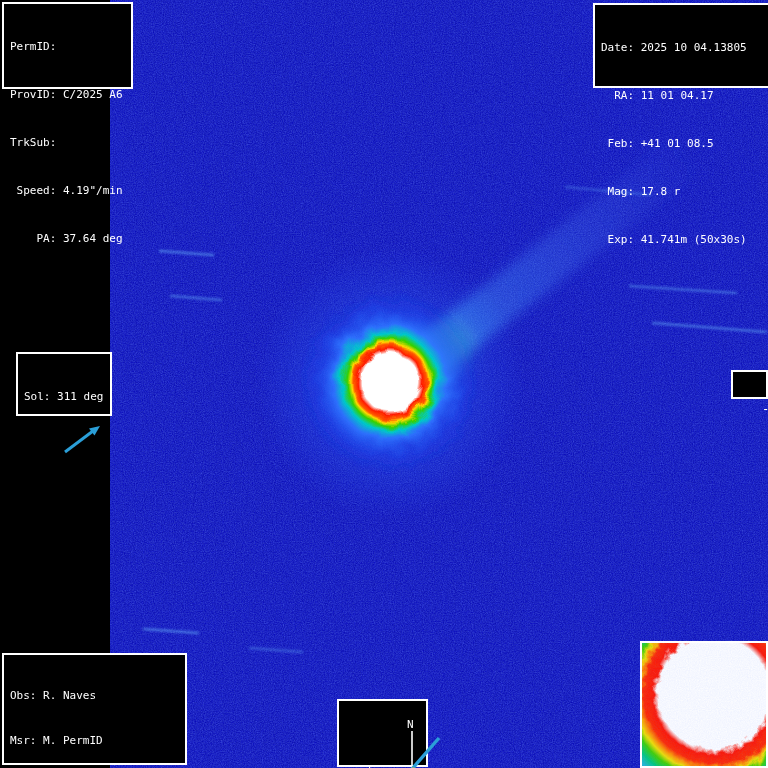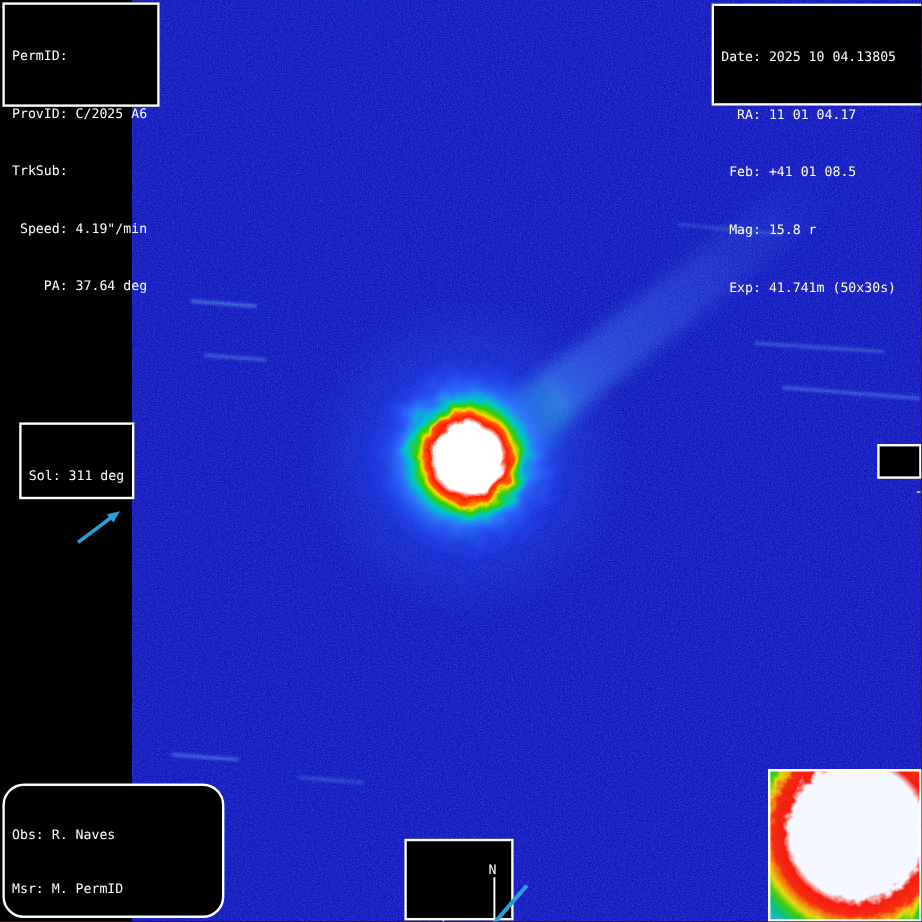--- a/index.html
+++ b/index.html
@@ -1,28 +1,28 @@
 <!DOCTYPE html>
 <html style="--field_blue: #0505c6; --panel_border: #ffffff; --panel_text: #ffffff; --arrow_cyan: #2b9fd8; --compass_yellow: #e3c41c; --core_white: #ffffff; --ring_red: #ff1c00; --ring_yellow: #ffd800; --ring_green: #35d000; --ring_cyan: #00c8c8;"><head>
 <meta charset="utf-8">
 <style>
   html,body{margin:0;padding:0;background:#000;}
-  #stage{position:relative;width:768px;height:768px;background:#c2410c;overflow:hidden;
+  #stage{position:relative;width:768px;height:768px;background:#6d28d9;overflow:hidden;
          font-family:"DejaVu Sans Mono","Liberation Mono",monospace;}
   #sky{position:absolute;left:0;top:0;}
   .panel{position:absolute;background:#000;border:2px solid #fff;color:#fff;
          box-sizing:border-box;white-space:pre;font-size:11px;line-height:16px;
          padding:3px 6px;z-index:5;}
   .pline{white-space:pre;}
   #p-target{left:2px;top:2px;width:131px;height:87px;}
   #p-obs{left:593px;top:3px;width:178px;height:85px;}
   #p-sol{left:16px;top:352px;width:96px;height:64px;}
   #p-marker{left:731px;top:370px;width:37px;height:29px;padding:0;text-align:center;
             line-height:25px;font-size:12px;}
-  #p-site{left:2px;top:653px;width:185px;height:112px;line-height:15px;border-radius:18px;}
+  #p-site{left:2px;top:653px;width:185px;height:112px;line-height:15px;}
   #p-compass{left:337px;top:699px;width:91px;height:68px;padding:0;}
   #inset{position:absolute;left:640px;top:641px;width:128px;height:127px;
          border:2px solid #fff;box-sizing:border-box;z-index:4;background:#fff;}
   .cyan-stroke{stroke:var(--arrow_cyan,#2b9fd8);}
   .yellow-stroke{stroke:var(--compass_yellow,#e3c41c);}
   .white-stroke{stroke:#fff;}
   .cyan-fill{fill:var(--arrow_cyan,#2b9fd8);}
   .axis-label{fill:#fff;font-family:"DejaVu Sans Mono","Liberation Mono",monospace;font-size:11px;}
 </style>
 </head>
@@ -129,21 +129,21 @@
     <div class="pline">ProvID: C/2025 A6</div>
     <div class="pline">TrkSub:</div>
     <div class="pline"> Speed: 4.19"/min</div>
     <div class="pline">    PA: 37.64 deg</div>
   </div>
 
   <div class="panel" id="p-obs">
     <div class="pline">Date: 2025 10 04.13805</div>
     <div class="pline">  RA: 11 01 04.17</div>
     <div class="pline"> Feb: +41 01 08.5</div>
-    <div class="pline"> Mag: 15.8 r</div>
+    <div class="pline"> Mag: 17.8 r</div>
     <div class="pline"> Exp: 41.741m (50x30s)</div>
   </div>
 
   <div class="panel" id="p-sol">
     <div class="pline">Sol: 311 deg</div>
     <svg width="88" height="40">
       <line x1="14" y1="31" x2="42" y2="10" class="cyan-stroke" stroke-width="3"></line>
       <polygon points="49,5 43.5,14.5 38,7.5" class="cyan-fill"></polygon>
     </svg>
   </div>

